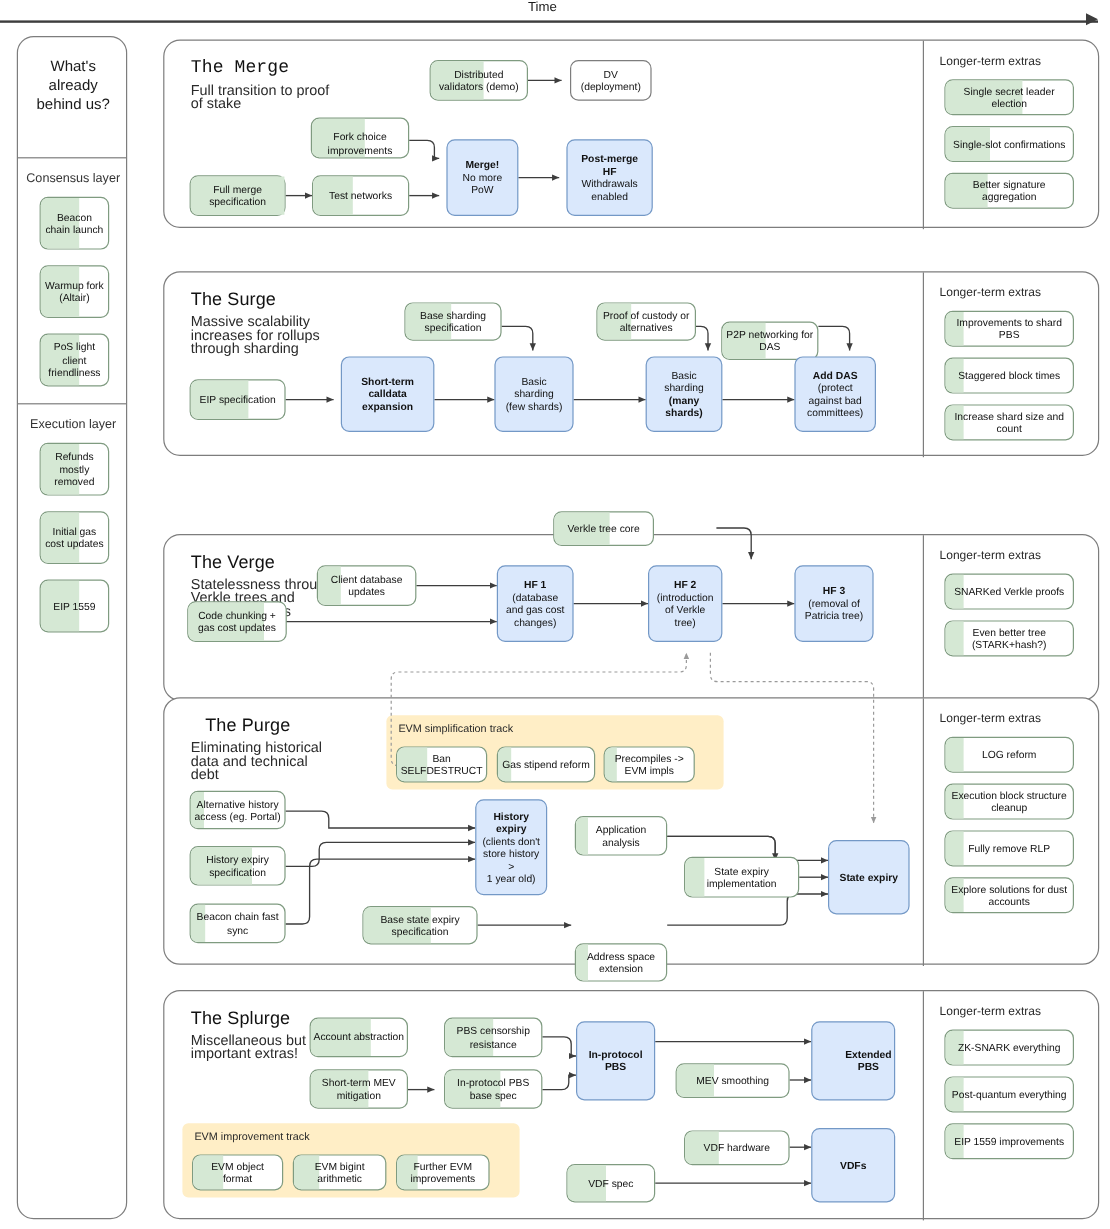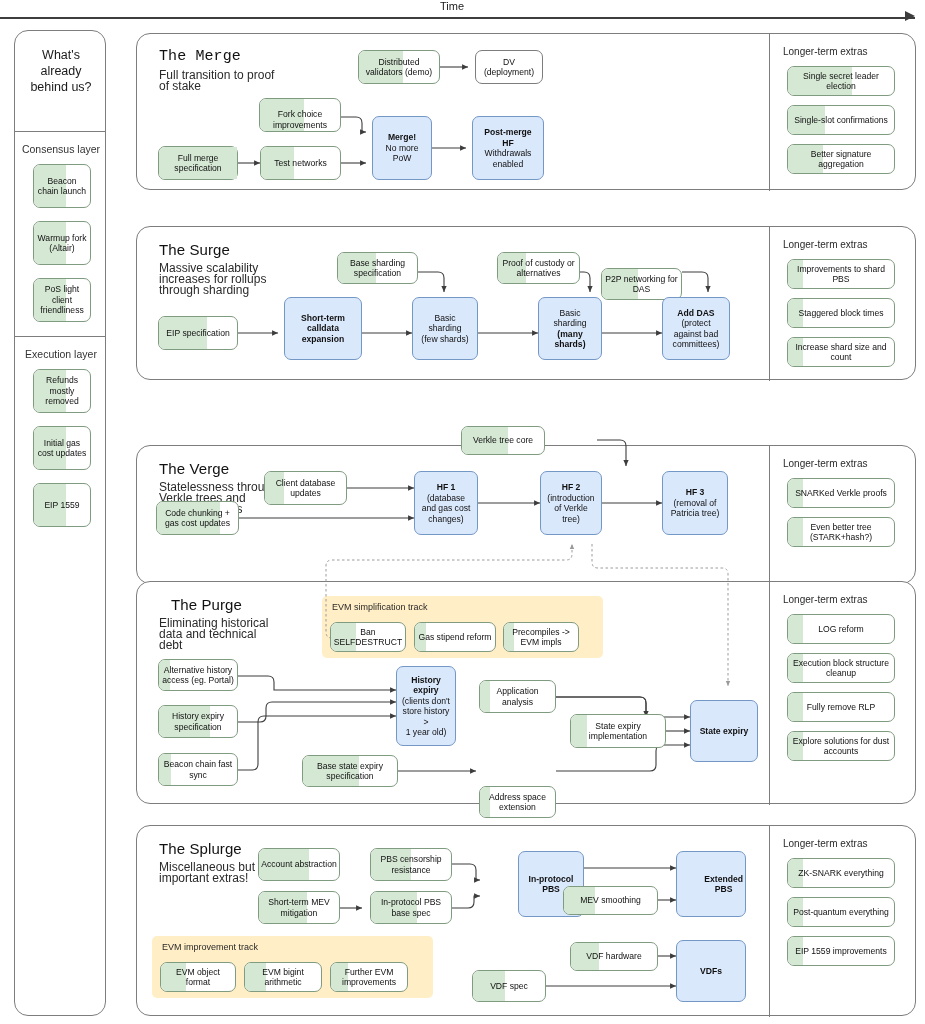--- a/index.html
+++ b/index.html
@@ -389,21 +389,21 @@
       <span class="lbl">PBS censorship resistance</span>
     </div>
   <div class="abs node part" style="left:258px;top:891px;width:82px;height:33px;">
       <span class="fill" style="width:60%"></span>
       <span class="lbl">Short-term MEV mitigation</span>
     </div>
   <div class="abs node part" style="left:370px;top:891px;width:82px;height:33px;">
       <span class="fill" style="width:58%"></span>
       <span class="lbl">In-protocol PBS base spec</span>
     </div>
-  <div class="abs node blue" style="left:480px;top:851px;width:66px;height:66px;margin-left:38px;">
+  <div class="abs node blue" style="left:480px;top:851px;width:66px;height:66px;">
       <span class="lbl" id="n-g-inpbs"><b>In-protocol</b><br><b>PBS</b></span>
     </div>
   <div class="abs node part" style="left:563px;top:886px;width:95px;height:29px;">
       <span class="fill" style="width:33%"></span>
       <span class="lbl">MEV smoothing</span>
     </div>
   <div class="abs node blue" style="left:676px;top:851px;width:70px;height:66px;justify-content:flex-end;">
       <span class="lbl" id="n-g-expbs"><b>Extended</b><br><b>PBS</b></span>
     </div>
   <div class="abs node part" style="left:570px;top:942px;width:88px;height:29px;">

